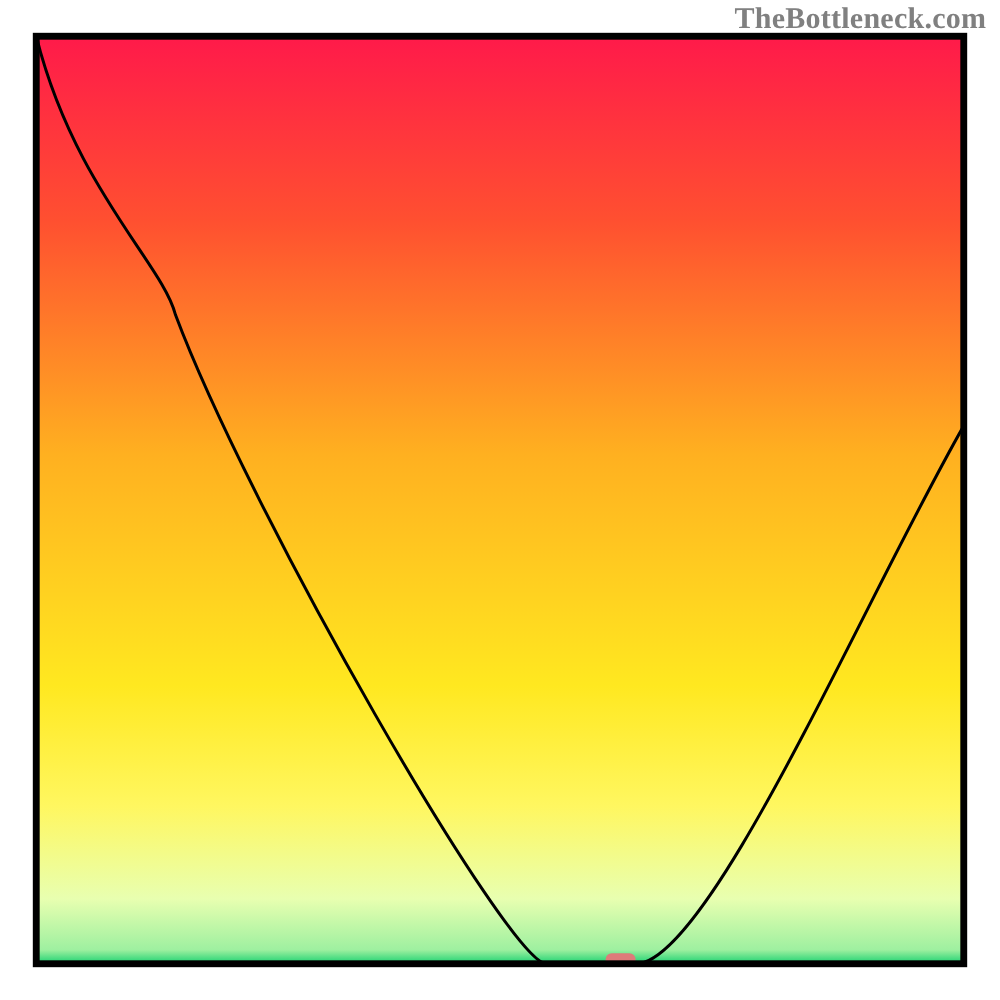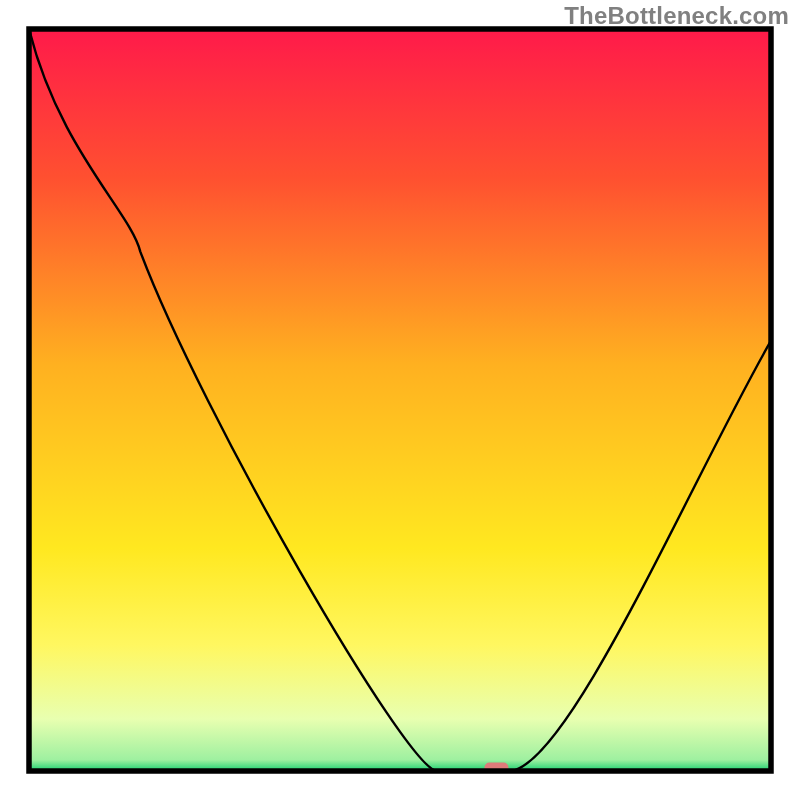--- a/index.html
+++ b/index.html
@@ -7,20 +7,21 @@
     padding: 0;
     width: 800px;
     height: 800px;
     background: #ffffff;
     font-family: Arial, Helvetica, sans-serif;
   }
   .container {
     position: relative;
     width: 799px;
     height: 800px;
+    font-family: Liberation Serif, serif;
   }
   .watermark {
     position: absolute;
     top: 2px;
     right: 10px;
     font-size: 24px;
     font-weight: 600;
     color: #808080;
     letter-spacing: 0.2px;
   }

